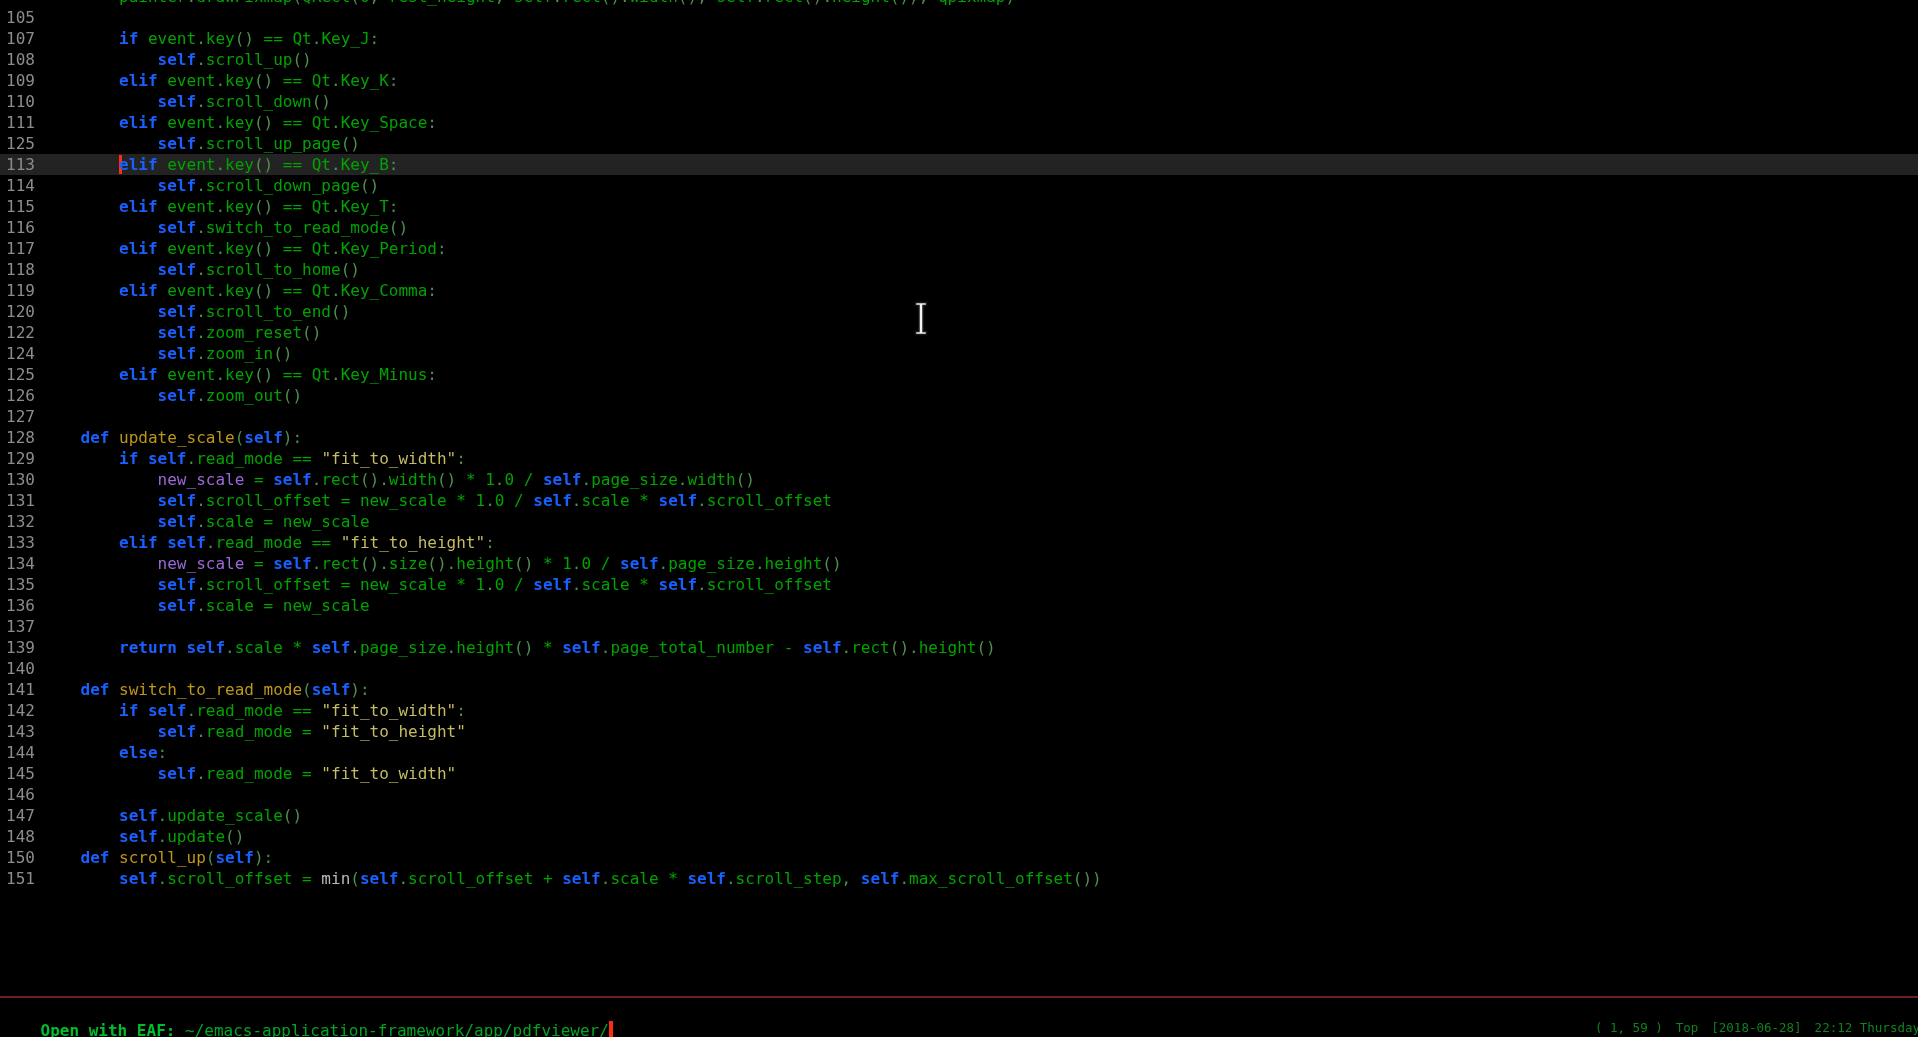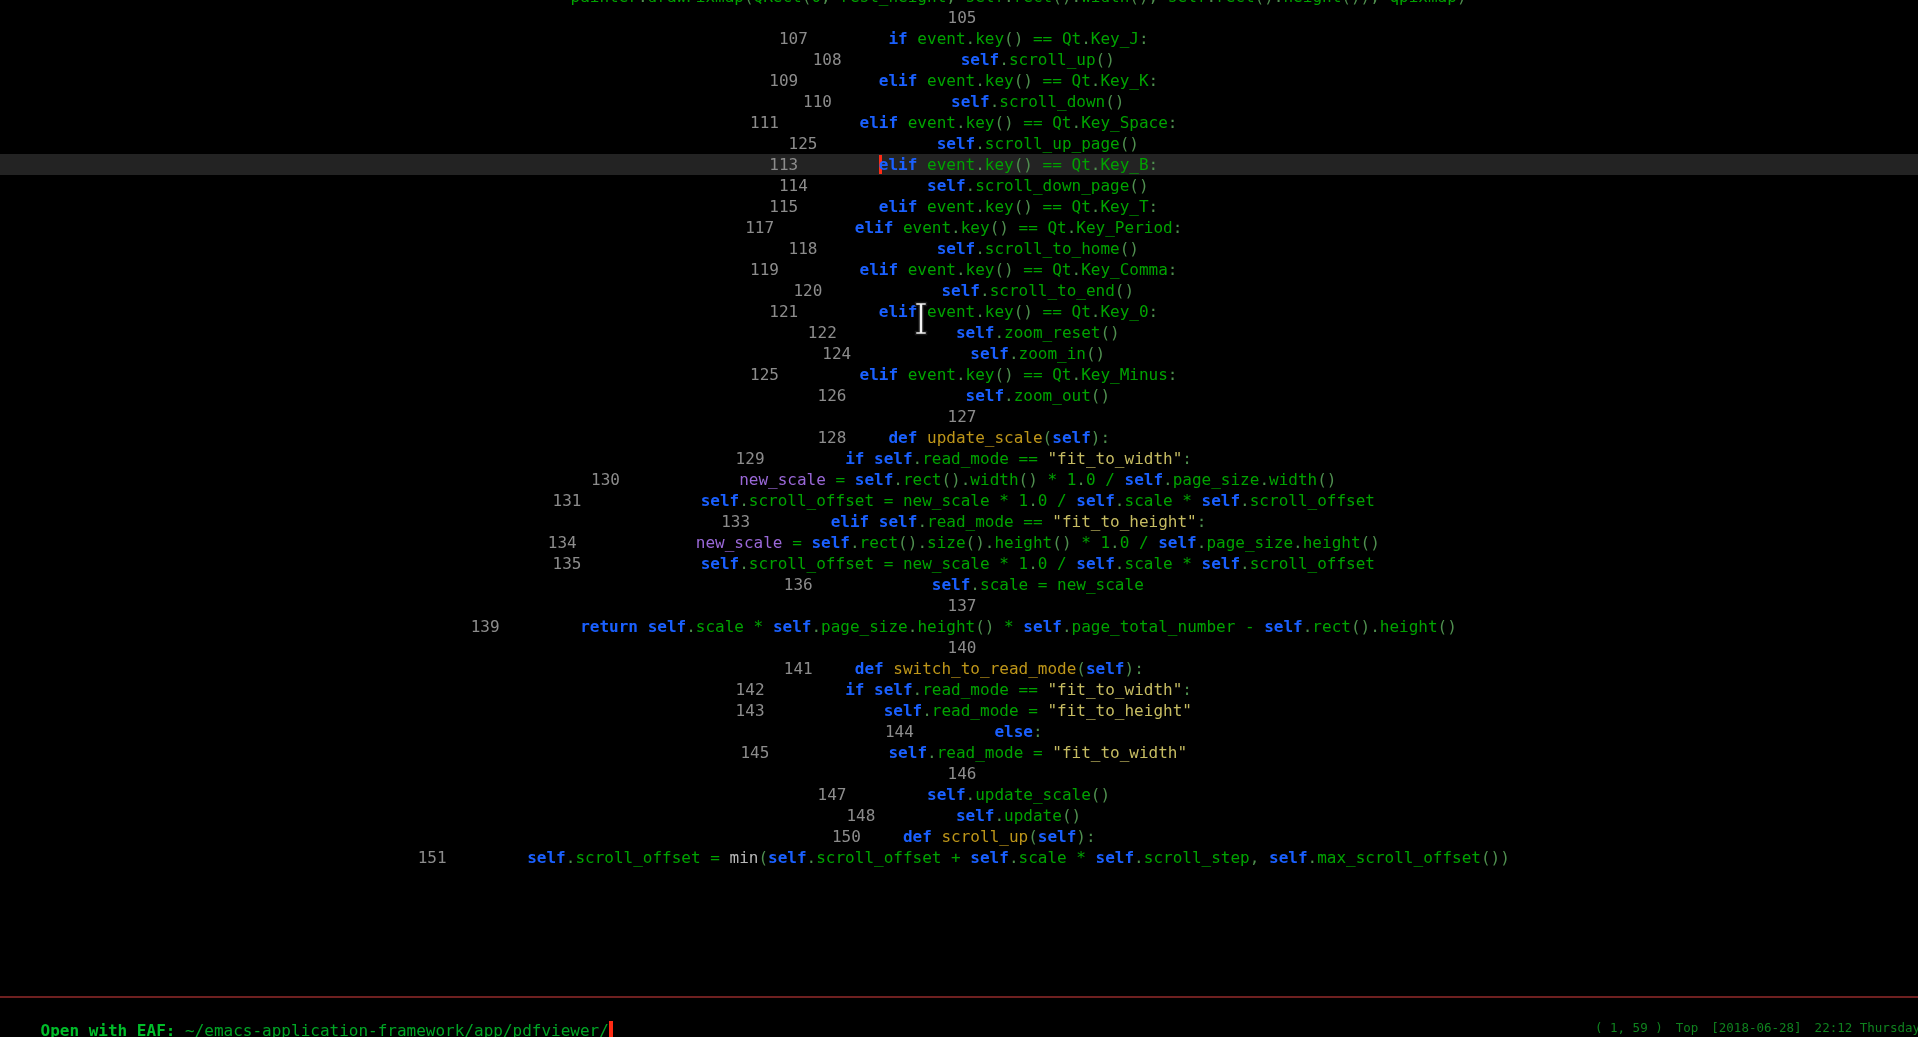--- a/index.html
+++ b/index.html
@@ -10,21 +10,21 @@
     --mb-prompt:#00bd2a; --mb-input:#00a525; --status:#0f821e;
   }
   html,body{margin:0;padding:0;background:var(--bg);}
   .frame{
     position:relative; width:1918px; height:1037px; overflow:hidden;
     background:var(--bg);
     font-family:"DejaVu Sans Mono","Liberation Mono",monospace;
     font-size:16px; line-height:21px;
   }
   .code-area{position:absolute; top:-14px; left:0; right:0;}
-  .line{height:21px; white-space:pre; width:100%;text-align:center;}
+  .line{height:21px; white-space:pre; width:100%;}
   .line.hl{background:var(--hl);}
   .ln{display:inline-block; width:42px; padding-left:6px; box-sizing:border-box;
       color:var(--ln); user-select:none;}
   .kw{color:var(--kw); font-weight:bold;}
   .fn{color:var(--fn);}
   .tx{color:var(--tx);}
   .pu{color:var(--pu);}
   .st{color:var(--st);}
   .vr{color:var(--vr);}
   .bi{color:var(--bi);}
@@ -53,34 +53,35 @@
       <div class="line"><span class="ln">105</span></div>
       <div class="line"><span class="ln">107</span><span class="tx">        </span><span class="kw">if</span><span class="tx"> event</span><span class="pu">.</span><span class="tx">key</span><span class="pu">()</span><span class="tx"> == Qt</span><span class="pu">.</span><span class="tx">Key_J</span><span class="pu">:</span></div>
       <div class="line"><span class="ln">108</span><span class="tx">            </span><span class="kw">self</span><span class="pu">.</span><span class="tx">scroll_up</span><span class="pu">()</span></div>
       <div class="line"><span class="ln">109</span><span class="tx">        </span><span class="kw">elif</span><span class="tx"> event</span><span class="pu">.</span><span class="tx">key</span><span class="pu">()</span><span class="tx"> == Qt</span><span class="pu">.</span><span class="tx">Key_K</span><span class="pu">:</span></div>
       <div class="line"><span class="ln">110</span><span class="tx">            </span><span class="kw">self</span><span class="pu">.</span><span class="tx">scroll_down</span><span class="pu">()</span></div>
       <div class="line"><span class="ln">111</span><span class="tx">        </span><span class="kw">elif</span><span class="tx"> event</span><span class="pu">.</span><span class="tx">key</span><span class="pu">()</span><span class="tx"> == Qt</span><span class="pu">.</span><span class="tx">Key_Space</span><span class="pu">:</span></div>
       <div class="line"><span class="ln">125</span><span class="tx">            </span><span class="kw">self</span><span class="pu">.</span><span class="tx">scroll_up_page</span><span class="pu">()</span></div>
       <div class="line hl"><span class="ln">113</span><span class="tx">        </span><span class="cur"></span><span class="kw">elif</span><span class="tx"> event</span><span class="pu">.</span><span class="tx">key</span><span class="pu">()</span><span class="tx"> == Qt</span><span class="pu">.</span><span class="tx">Key_B</span><span class="pu">:</span></div>
       <div class="line"><span class="ln">114</span><span class="tx">            </span><span class="kw">self</span><span class="pu">.</span><span class="tx">scroll_down_page</span><span class="pu">()</span></div>
       <div class="line"><span class="ln">115</span><span class="tx">        </span><span class="kw">elif</span><span class="tx"> event</span><span class="pu">.</span><span class="tx">key</span><span class="pu">()</span><span class="tx"> == Qt</span><span class="pu">.</span><span class="tx">Key_T</span><span class="pu">:</span></div>
+      <div class="line"><span class="ln">116</span><span class="tx">            </span><span class="kw">self</span><span class="pu">.</span><span class="tx">switch_to_read_mode</span><span class="pu">()</span></div>
       <div class="line"><span class="ln">117</span><span class="tx">        </span><span class="kw">elif</span><span class="tx"> event</span><span class="pu">.</span><span class="tx">key</span><span class="pu">()</span><span class="tx"> == Qt</span><span class="pu">.</span><span class="tx">Key_Period</span><span class="pu">:</span></div>
       <div class="line"><span class="ln">118</span><span class="tx">            </span><span class="kw">self</span><span class="pu">.</span><span class="tx">scroll_to_home</span><span class="pu">()</span></div>
       <div class="line"><span class="ln">119</span><span class="tx">        </span><span class="kw">elif</span><span class="tx"> event</span><span class="pu">.</span><span class="tx">key</span><span class="pu">()</span><span class="tx"> == Qt</span><span class="pu">.</span><span class="tx">Key_Comma</span><span class="pu">:</span></div>
       <div class="line"><span class="ln">120</span><span class="tx">            </span><span class="kw">self</span><span class="pu">.</span><span class="tx">scroll_to_end</span><span class="pu">()</span></div>
-      <div class="line"><span class="ln">121</span><span class="tx">        </span><span class="kw">elif</span><span class="tx"> event</span><span class="pu">.</span><span class="tx">key</span><span class="pu">()</span><span class="tx"> == Qt</span><span class="pu">.</span><span class="tx">Key_0</span><span class="pu">:</span></div>
       <div class="line"><span class="ln">122</span><span class="tx">            </span><span class="kw">self</span><span class="pu">.</span><span class="tx">zoom_reset</span><span class="pu">()</span></div>
       <div class="line"><span class="ln">124</span><span class="tx">            </span><span class="kw">self</span><span class="pu">.</span><span class="tx">zoom_in</span><span class="pu">()</span></div>
       <div class="line"><span class="ln">125</span><span class="tx">        </span><span class="kw">elif</span><span class="tx"> event</span><span class="pu">.</span><span class="tx">key</span><span class="pu">()</span><span class="tx"> == Qt</span><span class="pu">.</span><span class="tx">Key_Minus</span><span class="pu">:</span></div>
       <div class="line"><span class="ln">126</span><span class="tx">            </span><span class="kw">self</span><span class="pu">.</span><span class="tx">zoom_out</span><span class="pu">()</span></div>
       <div class="line"><span class="ln">127</span></div>
       <div class="line"><span class="ln">128</span><span class="tx">    </span><span class="kw">def</span><span class="tx"> </span><span class="fn">update_scale</span><span class="pu">(</span><span class="kw">self</span><span class="pu">):</span></div>
       <div class="line"><span class="ln">129</span><span class="tx">        </span><span class="kw">if</span><span class="tx"> </span><span class="kw">self</span><span class="pu">.</span><span class="tx">read_mode == </span><span class="st">"fit_to_width"</span><span class="pu">:</span></div>
       <div class="line"><span class="ln">130</span><span class="tx">            </span><span class="vr">new_scale</span><span class="tx"> = </span><span class="kw">self</span><span class="pu">.</span><span class="tx">rect</span><span class="pu">().</span><span class="tx">width</span><span class="pu">()</span><span class="tx"> * 1</span><span class="pu">.</span><span class="tx">0 / </span><span class="kw">self</span><span class="pu">.</span><span class="tx">page_size</span><span class="pu">.</span><span class="tx">width</span><span class="pu">()</span></div>
       <div class="line"><span class="ln">131</span><span class="tx">            </span><span class="kw">self</span><span class="pu">.</span><span class="tx">scroll_offset = new_scale * 1</span><span class="pu">.</span><span class="tx">0 / </span><span class="kw">self</span><span class="pu">.</span><span class="tx">scale * </span><span class="kw">self</span><span class="pu">.</span><span class="tx">scroll_offset</span></div>
+      <div class="line"><span class="ln">132</span><span class="tx">            </span><span class="kw">self</span><span class="pu">.</span><span class="tx">scale = new_scale</span></div>
       <div class="line"><span class="ln">133</span><span class="tx">        </span><span class="kw">elif</span><span class="tx"> </span><span class="kw">self</span><span class="pu">.</span><span class="tx">read_mode == </span><span class="st">"fit_to_height"</span><span class="pu">:</span></div>
       <div class="line"><span class="ln">134</span><span class="tx">            </span><span class="vr">new_scale</span><span class="tx"> = </span><span class="kw">self</span><span class="pu">.</span><span class="tx">rect</span><span class="pu">().</span><span class="tx">size</span><span class="pu">().</span><span class="tx">height</span><span class="pu">()</span><span class="tx"> * 1</span><span class="pu">.</span><span class="tx">0 / </span><span class="kw">self</span><span class="pu">.</span><span class="tx">page_size</span><span class="pu">.</span><span class="tx">height</span><span class="pu">()</span></div>
       <div class="line"><span class="ln">135</span><span class="tx">            </span><span class="kw">self</span><span class="pu">.</span><span class="tx">scroll_offset = new_scale * 1</span><span class="pu">.</span><span class="tx">0 / </span><span class="kw">self</span><span class="pu">.</span><span class="tx">scale * </span><span class="kw">self</span><span class="pu">.</span><span class="tx">scroll_offset</span></div>
       <div class="line"><span class="ln">136</span><span class="tx">            </span><span class="kw">self</span><span class="pu">.</span><span class="tx">scale = new_scale</span></div>
       <div class="line"><span class="ln">137</span></div>
       <div class="line"><span class="ln">139</span><span class="tx">        </span><span class="kw">return</span><span class="tx"> </span><span class="kw">self</span><span class="pu">.</span><span class="tx">scale * </span><span class="kw">self</span><span class="pu">.</span><span class="tx">page_size</span><span class="pu">.</span><span class="tx">height</span><span class="pu">()</span><span class="tx"> * </span><span class="kw">self</span><span class="pu">.</span><span class="tx">page_total_number - </span><span class="kw">self</span><span class="pu">.</span><span class="tx">rect</span><span class="pu">().</span><span class="tx">height</span><span class="pu">()</span></div>
       <div class="line"><span class="ln">140</span></div>
       <div class="line"><span class="ln">141</span><span class="tx">    </span><span class="kw">def</span><span class="tx"> </span><span class="fn">switch_to_read_mode</span><span class="pu">(</span><span class="kw">self</span><span class="pu">):</span></div>
       <div class="line"><span class="ln">142</span><span class="tx">        </span><span class="kw">if</span><span class="tx"> </span><span class="kw">self</span><span class="pu">.</span><span class="tx">read_mode == </span><span class="st">"fit_to_width"</span><span class="pu">:</span></div>
       <div class="line"><span class="ln">143</span><span class="tx">            </span><span class="kw">self</span><span class="pu">.</span><span class="tx">read_mode = </span><span class="st">"fit_to_height"</span></div>

